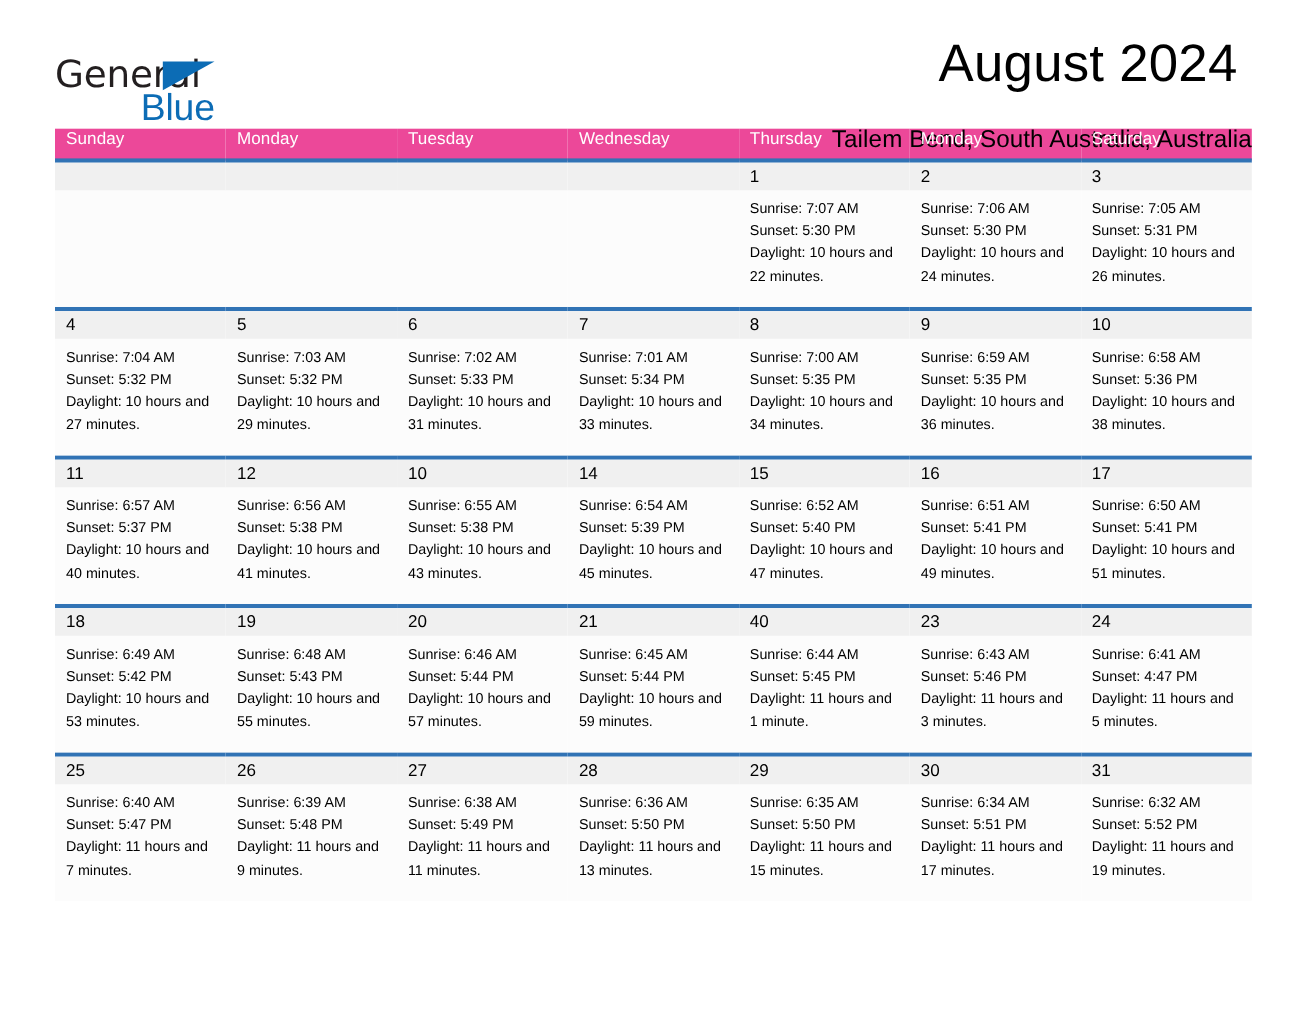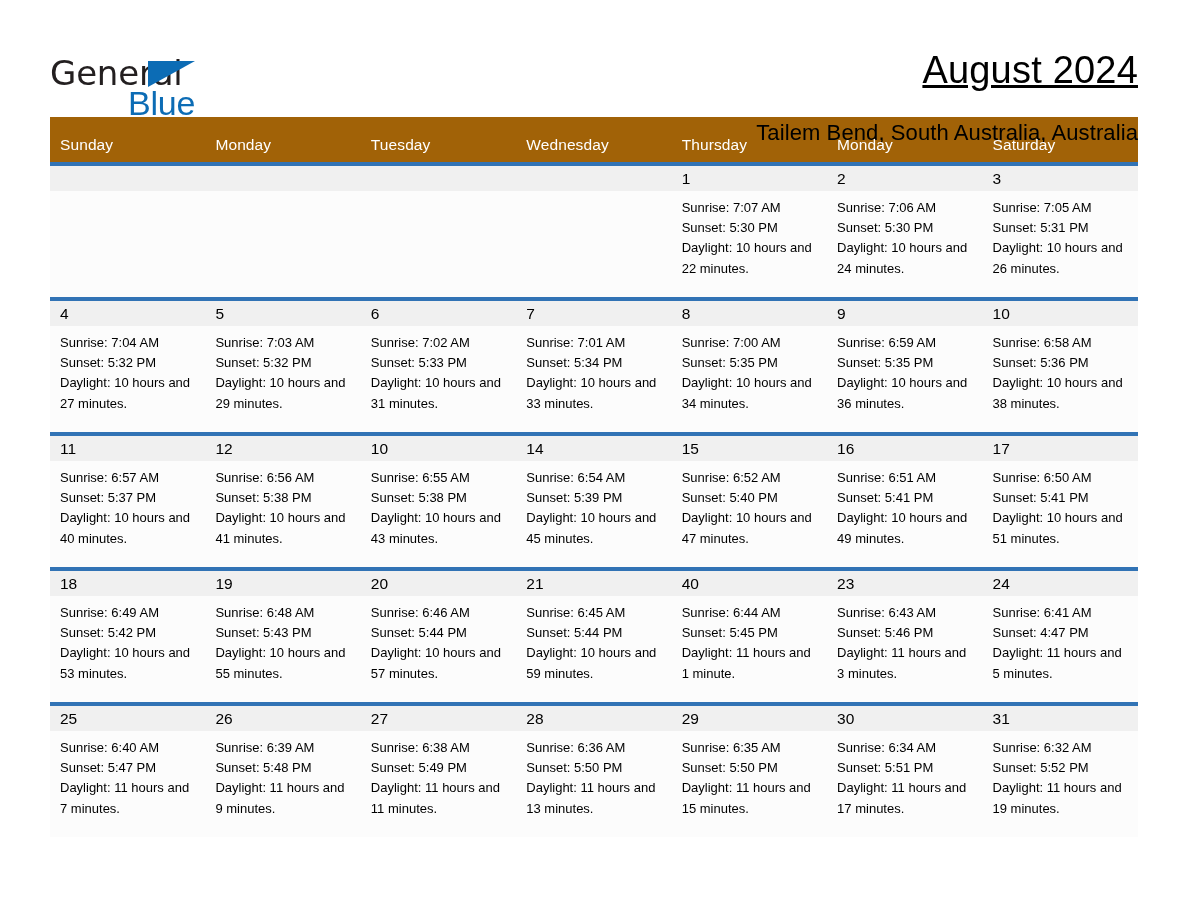--- a/index.html
+++ b/index.html
@@ -19,21 +19,21 @@
   .page {
     position: relative;
     width: 1188px;
     height: 918px;
     padding: 0 50px;
   }
 
   
   .masthead {
     display: flex;
-    align-items: flex-start;
+    align-items: center;
     justify-content: space-between;
     padding-top: 48px;
     height: 110px;
   }
 
   .logo {
     position: relative;
     width: 150px;
     height: 72px;
     line-height: 1;
@@ -65,52 +65,51 @@
     letter-spacing: -0.2px;
     color: #0c6cb5;
     font-family: Liberation Sans, sans-serif;
   }
 
   .title-block {
     text-align: right;
     padding-top: 2px;
   }
   .month-title {
-    font-size: 38px;
+    font-size: 48px;
     font-weight: normal;
     line-height: 1.08;
     color: #000000;
-    margin: 0;
+    margin: 13px;
     letter-spacing: 0.2px;
-    text-decoration: underline;
   }
   .location-subtitle {
     font-size: 22px;
     font-weight: normal;
     line-height: 1.2;
     color: #000000;
     margin: 29px 0 0 0;
     letter-spacing: 0.1px;
   }
 
   
   .calendar {
     width: 1088px;
     margin-top: 7px;
     border-collapse: collapse;
     table-layout: fixed;
   }
 
   .weekday-head th {
-    background: #a16207;
+    background: #ec4899;
     color: #ffffff;
     font-size: 15.5px;
     font-weight: normal;
     text-align: left;
-    padding: 19px 0 8px 10px;
+    padding: 1px 0 8px 10px;
     letter-spacing: 0.1px;
   }
 
   .week-row > td {
     padding: 0;
     vertical-align: top;
     border-top: 4px solid #3173b5;
   }
 
   .cell {

